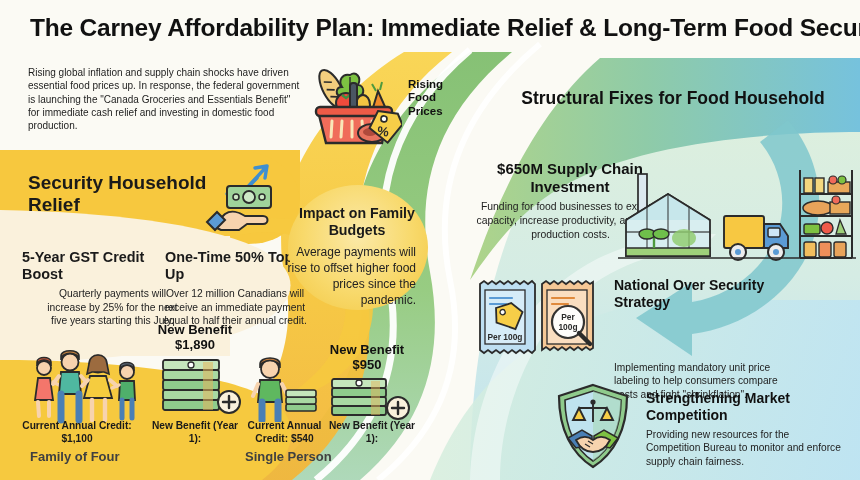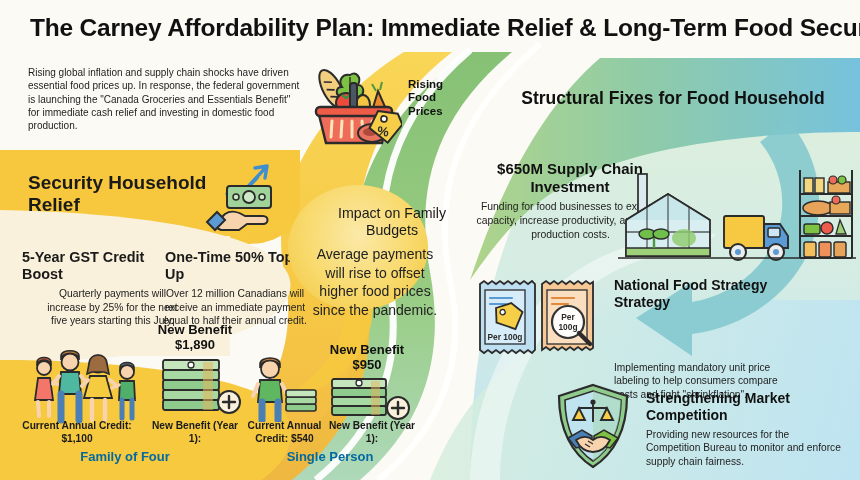--- a/index.html
+++ b/index.html
@@ -29,28 +29,28 @@
   .colb{position:absolute;font-size:10.3px;color:#222;text-align:center;line-height:1.32;}
   #gsth{left:22px;top:249px;width:140px;}
   #gstb{left:20px;top:287px;width:145px;margin-left:20px;}
   #toph{left:165px;top:249px;width:140px;}
   #topb{left:160px;top:287px;width:150px;}
 
   
   #oval{position:absolute;left:288px;top:185px;width:140px;height:125px;border-radius:50%;
         background:radial-gradient(ellipse at 50% 40%,#FBE9A8 0%,#F8D96B 55%,#F2C63F 100%);}
   #ovalh{position:absolute;left:292px;top:205px;width:130px;text-align:center;font-size:14.2px;
-         font-weight:normal;color:#1a1a1a;line-height:1.17;margin-left:35px;}
-  #ovalb{position:absolute;left:309px;top:245px;width:132px;text-align:center;font-size:14px;
+         font-weight:bold;color:#1a1a1a;line-height:1.17;}
+  #ovalb{position:absolute;left:284px;top:245px;width:132px;text-align:right;font-size:12px;
          color:#222;line-height:1.33;}
 
   
   .newben{position:absolute;text-align:center;font-size:13px;font-weight:bold;color:#111;line-height:1.18;}
   .caption{position:absolute;text-align:center;font-size:10.2px;font-weight:bold;color:#1a1a1a;line-height:1.25;}
-  .grouplbl{position:absolute;text-align:center;font-size:13px;font-weight:bold;color:#0369a1;}
+  .grouplbl{position:absolute;font-size:13px;font-weight:bold;color:#404040;}
 
   #f4nb{left:140px;top:322px;width:110px;}
   #f4cap1{left:18px;top:420px;width:118px;}
   #f4cap2{left:145px;top:420px;width:100px;}
   #f4lbl{left:30px;top:449px;width:190px;}
 
   #spnb{left:312px;top:342px;width:110px;}
   #spcap1{left:232px;top:420px;width:105px;}
   #spcap2{left:322px;top:420px;width:100px;}
   #splbl{left:245px;top:449px;width:170px;}
@@ -399,21 +399,21 @@
         <rect x="7" y="12" width="40" height="54" fill="#FADEC0" stroke="#2B2B2B" stroke-width="1.3"></rect>
         <path d="M12,20 L34,20 M12,26 L28,26" stroke="#E08A3C" stroke-width="2.2" stroke-linecap="round"></path>
         <circle cx="28" cy="44" r="16" fill="#FFFFFF" stroke="#2B2B2B" stroke-width="2.2" opacity=".95"></circle>
         <path d="M39,55 L50,66" stroke="#2B2B2B" stroke-width="4.4" stroke-linecap="round"></path>
         <text x="28" y="42" font-family="Liberation Sans, sans-serif" font-size="8.4" font-weight="bold" fill="#2B2B2B" text-anchor="middle">Per</text>
         <text x="28" y="52" font-family="Liberation Sans, sans-serif" font-size="8.4" font-weight="bold" fill="#2B2B2B" text-anchor="middle">100g</text>
       </g>
     </svg>
   </div>
 
-  <div id="nfhead">National Food Strategy Strategy</div>
+  <div id="nfhead">National Over Security Strategy</div>
   <div id="nfbody">Implementing mandatory unit price labeling to help consumers compare costs and fight "shrinkflation".</div>
 
   <div class="art" style="left:552px;top:382px;">
     <svg width="82" height="88" viewBox="0 0 82 88">
       <path d="M41,3 L75,14 C75,48 62,72 41,85 C20,72 7,48 7,14 Z" fill="#8FCB8C" stroke="#2B2B2B" stroke-width="2.2"></path>
       <path d="M41,9 L69,18 C69,47 58,68 41,79 C24,68 13,47 13,18 Z" fill="#BFE3EF" stroke="#2B2B2B" stroke-width="1.6"></path>
       <path d="M41,9 L69,18 C69,47 58,68 41,79 Z" fill="#A5D9B0" opacity=".55"></path>
       <g stroke="#2B2B2B" stroke-width="1.9" fill="none">
         <path d="M41,20 L41,40 M27,26 L55,26"></path>
         <path d="M27,26 L21,38 L33,38 Z" fill="#F7CE48"></path>

